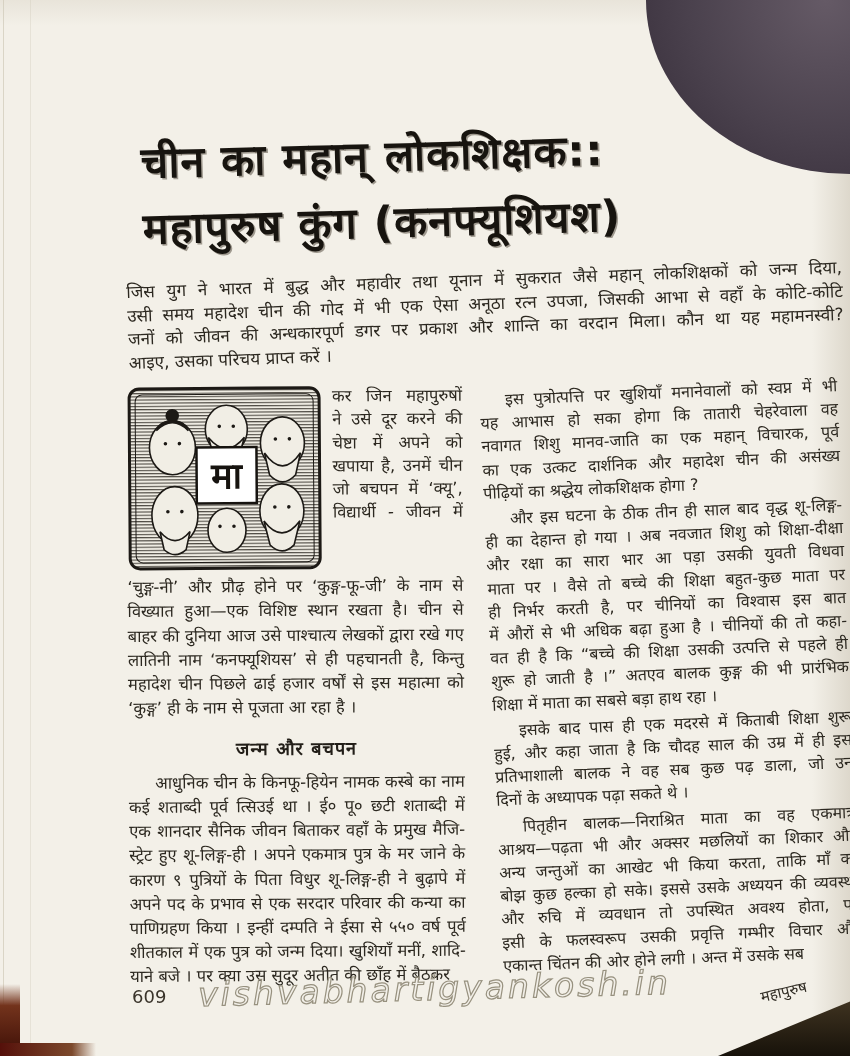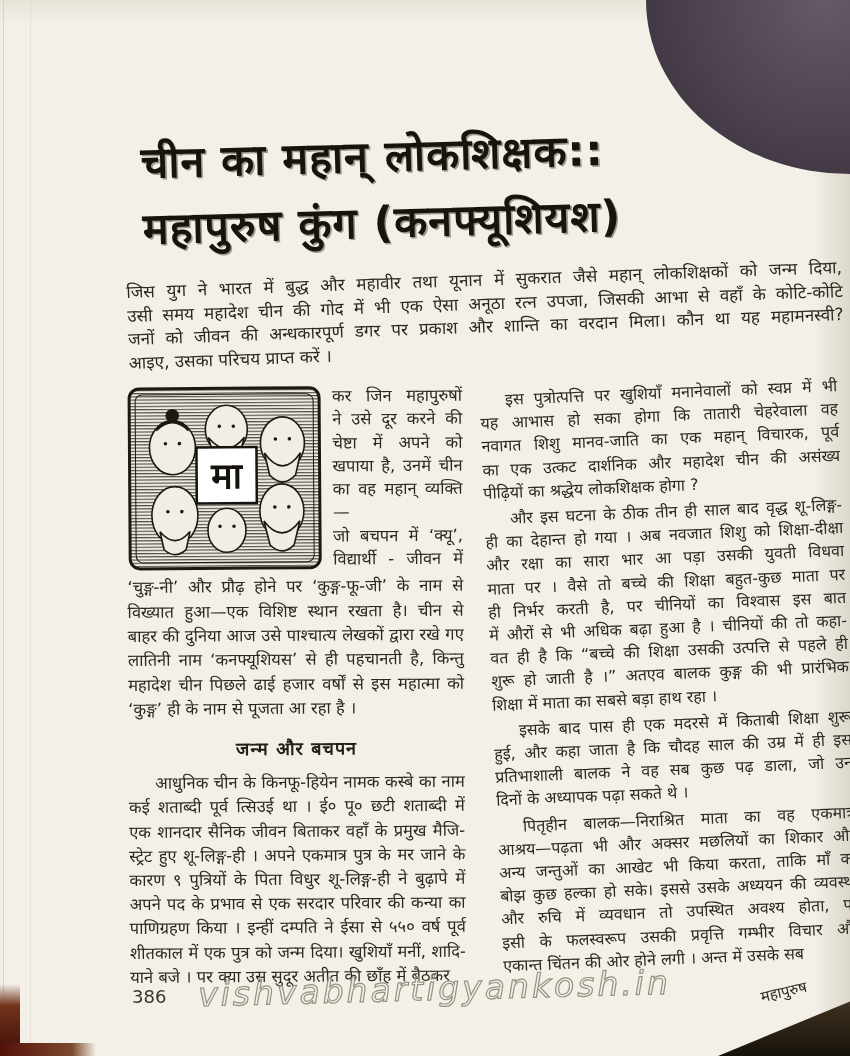--- a/index.html
+++ b/index.html
@@ -129,21 +129,20 @@
             <circle cx="162" cy="122" r="1.8"></circle>
         </g>
         <rect x="70" y="62" width="60" height="56" fill="#ffffff" stroke="#16130f" stroke-width="2.5"></rect>
         <text x="100" y="103" font-size="36" font-weight="bold" text-anchor="middle" fill="#16130f" font-family="DejaVu Sans, sans-serif">मा</text>
       </svg>
       <div id="beside" class="jall">
           <div>कर जिन महापुरुषों</div>
           <div>ने उसे दूर करने की</div>
           <div>चेष्टा में अपने को</div>
           <div>खपाया है, उनमें चीन</div>
-          <div>का वह महान् व्यक्ति—</div>
           <div>जो बचपन में ‘क्यू’,</div>
           <div>विद्यार्थी - जीवन में</div>
         </div>
     </div>
     <div id="below" class="jl">
         <div>‘चुङ्ग-नी’ और प्रौढ़ होने पर ‘कुङ्ग-फू-जी’ के नाम से</div>
         <div>विख्यात हुआ—एक विशिष्ट स्थान रखता है। चीन से</div>
         <div>बाहर की दुनिया आज उसे पाश्चात्य लेखकों द्वारा रखे गए</div>
         <div>लातिनी नाम ‘कनफ्यूशियस’ से ही पहचानती है, किन्तु</div>
         <div>महादेश चीन पिछले ढाई हजार वर्षों से इस महात्मा को</div>
@@ -192,16 +191,16 @@
         <div>पितृहीन बालक—निराश्रित माता का वह एकमात्र</div>
         <div>आश्रय—पढ़ता भी और अक्सर मछलियों का शिकार और</div>
         <div>अन्य जन्तुओं का आखेट भी किया करता, ताकि माँ का</div>
         <div>बोझ कुछ हल्का हो सके। इससे उसके अध्ययन की व्यवस्था</div>
         <div>और रुचि में व्यवधान तो उपस्थित अवश्य होता, पर</div>
         <div>इसी के फलस्वरूप उसकी प्रवृत्ति गम्भीर विचार और</div>
         <div>एकान्त चिंतन की ओर होने लगी । अन्त में उसके सब</div>
       </div>
   </div>
 
-  <div class="t" id="pageno">386</div>
+  <div class="t" id="pageno">609</div>
   <div class="t" id="watermark">vishvabhartigyankosh.in</div>
   <div class="t" id="catchword">महापुरुष</div>
 </div>
 
 </body></html>

